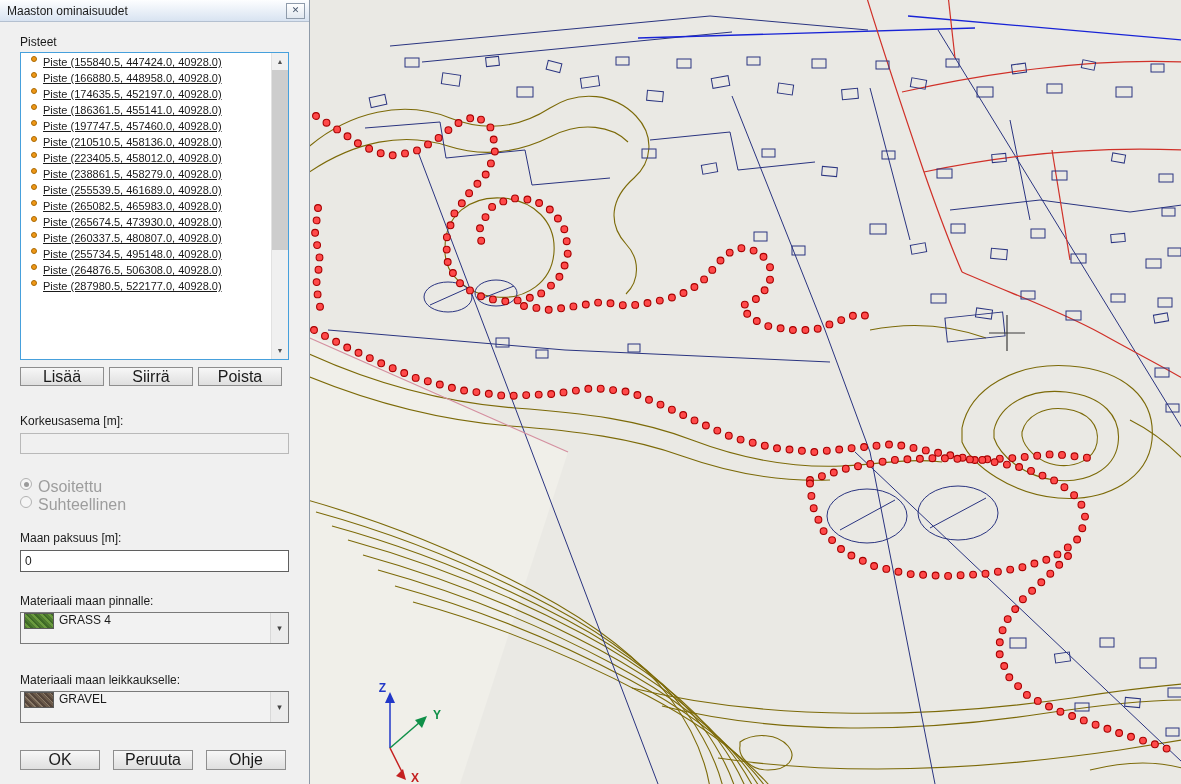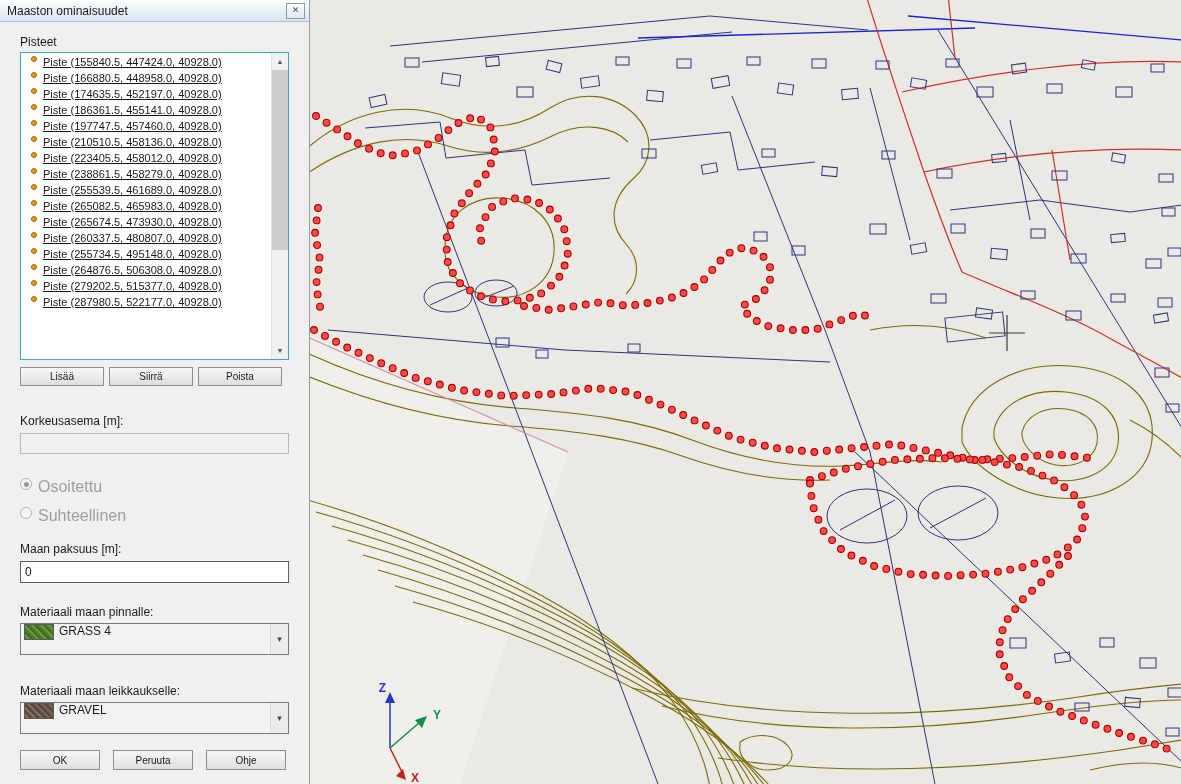--- a/index.html
+++ b/index.html
@@ -31,32 +31,32 @@
   }
   .list-items{flex:1;overflow:hidden;padding:3px 0 0 0;}
   .list-item{display:flex;align-items:flex-start;height:16px;font-size:11px;color:#1a1a1a;white-space:nowrap;text-decoration:underline;}
   .bullet{width:6px;height:6px;border-radius:50%;background:#ef9716;border:1px solid #a96a04;margin:0 6px 0 10px;flex-shrink:0;}
   .scrollbar{width:17px;background:#f0f0f0;border-left:1px solid #e2e2e2;display:flex;flex-direction:column;flex-shrink:0;}
   .sb-btn{height:17px;font-size:7px;color:#505050;display:flex;align-items:center;justify-content:center;background:#f0f0f0;}
   .sb-track{flex:1;position:relative;}
   .sb-thumb{position:absolute;top:0;left:0;right:0;height:66%;background:#cdcdcd;}
   .btn-row{margin-top:7px;display:flex;gap:5px;}
   .btn{
-    width:84px;height:19px;font-size:10px;font-family:"Liberation Sans",sans-serif;
+    width:84px;height:19px;font-size:16px;font-family:"Liberation Sans",sans-serif;
     border:1px solid #8e8e8e;background:linear-gradient(#f7f7f7,#dfdfdf);color:#1a1a1a;padding:0;
   }
   .korkeus-label{margin-top:28px;}
   .text-input{
     margin-top:5px;height:21px;width:100%;border:1px solid #b9b9b9;background:#f0f0f0;
     font-size:12px;font-family:"Liberation Sans",sans-serif;padding:0 4px;color:#1a1a1a;
   }
   .text-input.enabled{background:#ffffff;border:1px solid #5f5f5f;height:22px;}
   .radio-row{display:flex;align-items:flex-start;gap:6px;font-size:16px;color:#9d9d9d;}
   .radio-osoitettu{margin-top:24px;}
-  .radio-suhteellinen{margin-top:11px;}
+  .radio-suhteellinen{}
   .radio-circle{
     width:12px;height:12px;border-radius:50%;border:1px solid #b2b2b2;background:#f5f5f5;
     display:flex;align-items:center;justify-content:center;flex-shrink:0;
   }
   .radio-circle.on::after{content:"";width:5px;height:5px;border-radius:50%;background:#9a9a9a;}
   .thickness-label{margin-top:17px;}
   .material-label{margin-top:22px;}
   .material-label2{margin-top:29px;}
   .dropdown{
     margin-top:4px;height:32px;border:1px solid #7a7a7a;background:#f2f2f2;
@@ -146,24 +146,20 @@
               <span class="bullet"></span>
               <span>Piste (260337.5, 480807.0, 40928.0)</span>
             </div>
             <div class="list-item">
               <span class="bullet"></span>
               <span>Piste (255734.5, 495148.0, 40928.0)</span>
             </div>
             <div class="list-item">
               <span class="bullet"></span>
               <span>Piste (264876.5, 506308.0, 40928.0)</span>
-            </div>
-            <div class="list-item">
-              <span class="bullet"></span>
-              <span>Piste (279202.5, 515377.0, 40928.0)</span>
             </div>
             <div class="list-item">
               <span class="bullet"></span>
               <span>Piste (287980.5, 522177.0, 40928.0)</span>
             </div>
           </div>
         <div class="scrollbar">
           <div class="sb-btn">
               <span>▲</span>
             </div>

